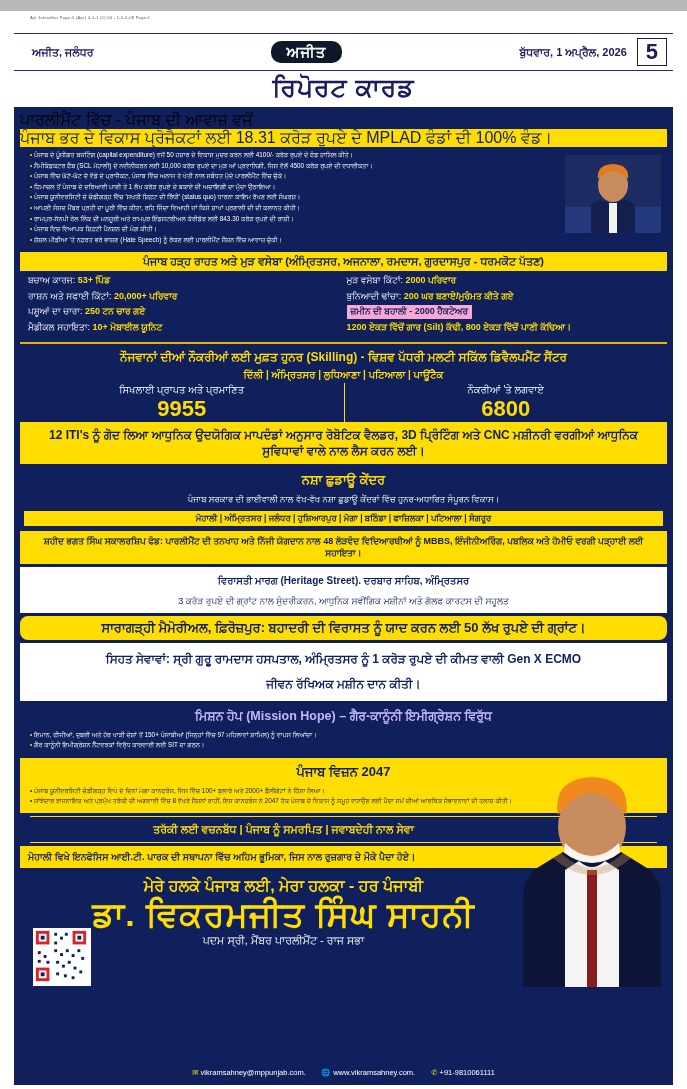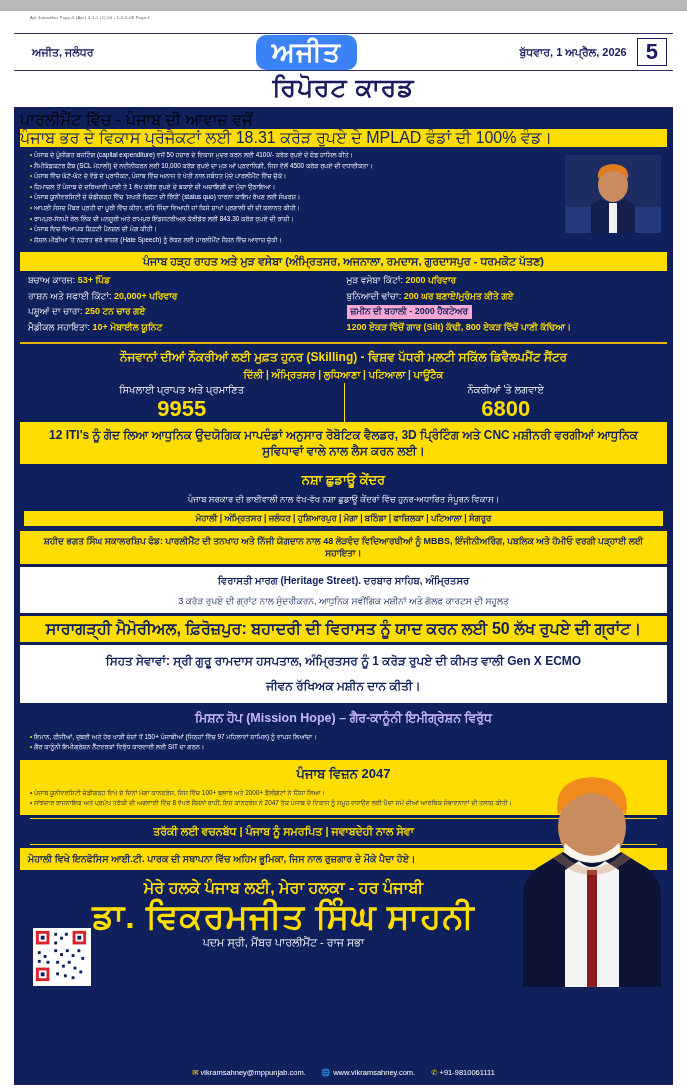--- a/index.html
+++ b/index.html
@@ -13,21 +13,21 @@
     white-space:nowrap;
   }
   
   .masthead{
     position:absolute;top:22px;left:14px;right:14px;height:36px;
     border-top:1px solid #2b2b6b;border-bottom:1px solid #2b2b6b;
     display:flex;align-items:center;justify-content:space-between;
   }
   .mast-left{font-size:11px;color:#1a1a5e;font-weight:bold;padding-left:18px;}
   .mast-logo{
-    background:#3b82f6;color:#fff;font-size:27px;font-weight:bold;
+    background:#0f172a;color:#fff;font-size:15px;font-weight:bold;
     padding:2px 16px;border-radius:10px;letter-spacing:1px;
   }
   .mast-right{display:flex;align-items:center;gap:10px;padding-right:6px;}
   .mast-date{font-size:11px;color:#1a1a5e;font-weight:bold;}
   .mast-page{
     font-size:22px;font-weight:bold;color:#1a1a5e;border:1px solid #1a1a5e;
     padding:0px 8px;line-height:26px;
   }
   
   .report-title{
@@ -194,21 +194,21 @@
     </div>
 
     <div class="sec">
       <div class="band white" style="padding:3px 22px;">
         <div class="w-note">ਵਿਰਾਸਤੀ ਮਾਰਗ (Heritage Street). ਦਰਬਾਰ ਸਾਹਿਬ, ਅੰਮ੍ਰਿਤਸਰ</div>
         <div class="w-note2">3 ਕਰੋੜ ਰੁਪਏ ਦੀ ਗ੍ਰਾਂਟ ਨਾਲ ਸੁੰਦਰੀਕਰਨ, ਆਧੁਨਿਕ ਸਵੀਂਗਿਕ ਮਸ਼ੀਨਾਂ ਅਤੇ ਗੋਲਫ ਕਾਰਟਸ ਦੀ ਸਹੂਲਤ</div>
       </div>
     </div>
 
     <div class="sec">
-      <div class="band yellow" style="padding:4px 6px;font-size:16px;font-weight:bold;text-align:center;">ਸਾਰਾਗੜ੍ਹੀ ਮੈਮੋਰੀਅਲ, ਫ਼ਿਰੋਜ਼ਪੁਰ: ਬਹਾਦਰੀ ਦੀ ਵਿਰਾਸਤ ਨੂੰ ਯਾਦ ਕਰਨ ਲਈ 50 ਲੱਖ ਰੁਪਏ ਦੀ ਗ੍ਰਾਂਟ।</div>
+      <div class="band yellow" style="padding:4px 6px;font-size:13px;font-weight:bold;text-align:center;border-radius:8px;">ਸਾਰਾਗੜ੍ਹੀ ਮੈਮੋਰੀਅਲ, ਫ਼ਿਰੋਜ਼ਪੁਰ: ਬਹਾਦਰੀ ਦੀ ਵਿਰਾਸਤ ਨੂੰ ਯਾਦ ਕਰਨ ਲਈ 50 ਲੱਖ ਰੁਪਏ ਦੀ ਗ੍ਰਾਂਟ।</div>
     </div>
 
     <div class="sec">
       <div class="band white" style="padding:4px 6px;">
         <div class="w-note" style="font-size:12px;">ਸਿਹਤ ਸੇਵਾਵਾਂ: ਸ੍ਰੀ ਗੁਰੂ ਰਾਮਦਾਸ ਹਸਪਤਾਲ, ਅੰਮ੍ਰਿਤਸਰ ਨੂੰ 1 ਕਰੋੜ ਰੁਪਏ ਦੀ ਕੀਮਤ ਵਾਲੀ Gen X ECMO</div>
         <div class="w-note" style="font-size:12px;">ਜੀਵਨ ਰੱਖਿਅਕ ਮਸ਼ੀਨ ਦਾਨ ਕੀਤੀ।</div>
       </div>
     </div>
 
     <div class="sec">

